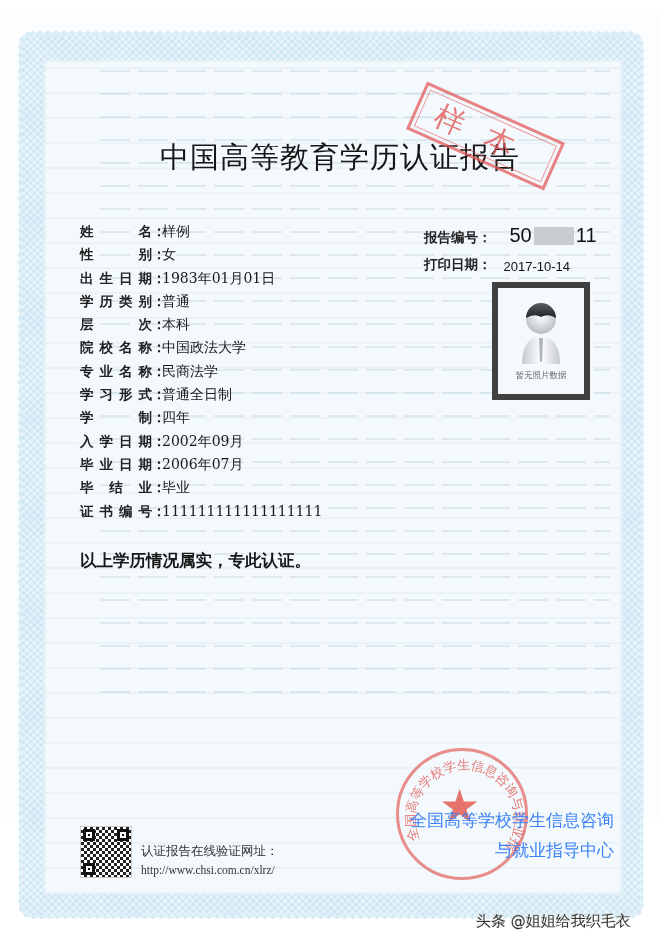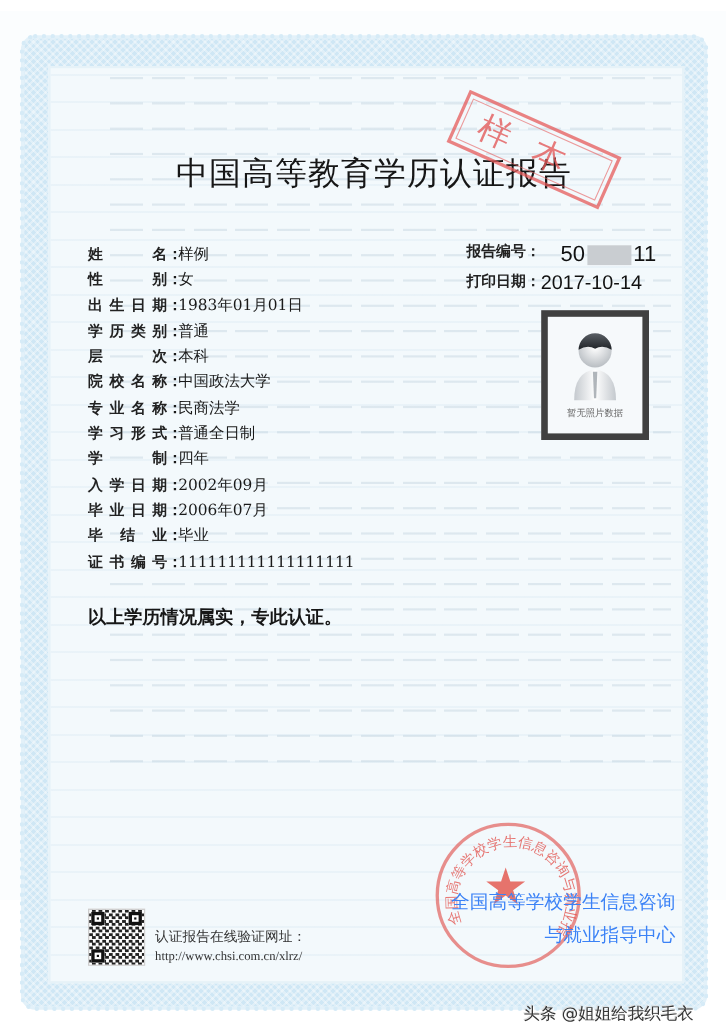--- a/index.html
+++ b/index.html
@@ -70,24 +70,24 @@
     width: 72px; display: inline-flex; justify-content: space-between;
     font-family: "DejaVu Serif", serif; font-size: 13.5px; font-weight: bold; color: #222;
   }
   .field .colon { width: 10px; font-family: "DejaVu Serif", serif; font-weight: bold; }
   .field .value { font-family: "DejaVu Serif", serif; }
   .statement {
     position: absolute; left: 80px; top: 540px;
     font-size: 16.5px; font-weight: bold; color: #161616;
   }
   .right-head { position: absolute; left: 424px; top: 210px; }
-  .rh-row { display: flex; height: 27px; align-items: flex-start; white-space: nowrap; }
+  .rh-row { display: flex; height: 27px; align-items: flex-end; white-space: nowrap; }
   .rh-label { font-family: "DejaVu Serif", serif; font-weight: bold; font-size: 13.5px; color: #222; }
   .rh-value-big { font-family: "Liberation Sans", sans-serif; font-size: 20px; color: #111; margin-left: 18px; display: flex; align-items: center; }
-  .rh-value { font-family: "Liberation Sans", sans-serif; font-size: 18px; color: #111; margin-left: 0; }
+  .rh-value { font-family: "Liberation Sans", sans-serif; font-size: 13px; color: #111; margin-left: 12px; }
   .redacted { display: inline-block; width: 40px; height: 18px; background: #c9cdd1; margin: 0 2px; }
   .photo-box {
     position: absolute; left: 492px; top: 272px; width: 86px; height: 106px;
     border: 6px solid #404040; background: #f6f9fb;
     display: flex; flex-direction: column; align-items: center;
   }
   .photo-box svg { margin-top: 14px; }
   .photo-caption { font-size: 8.5px; color: #666; margin-top: 6px; white-space: nowrap; }
   .qr {
     position: absolute; left: 80px; top: 816px; width: 50px; height: 50px;

